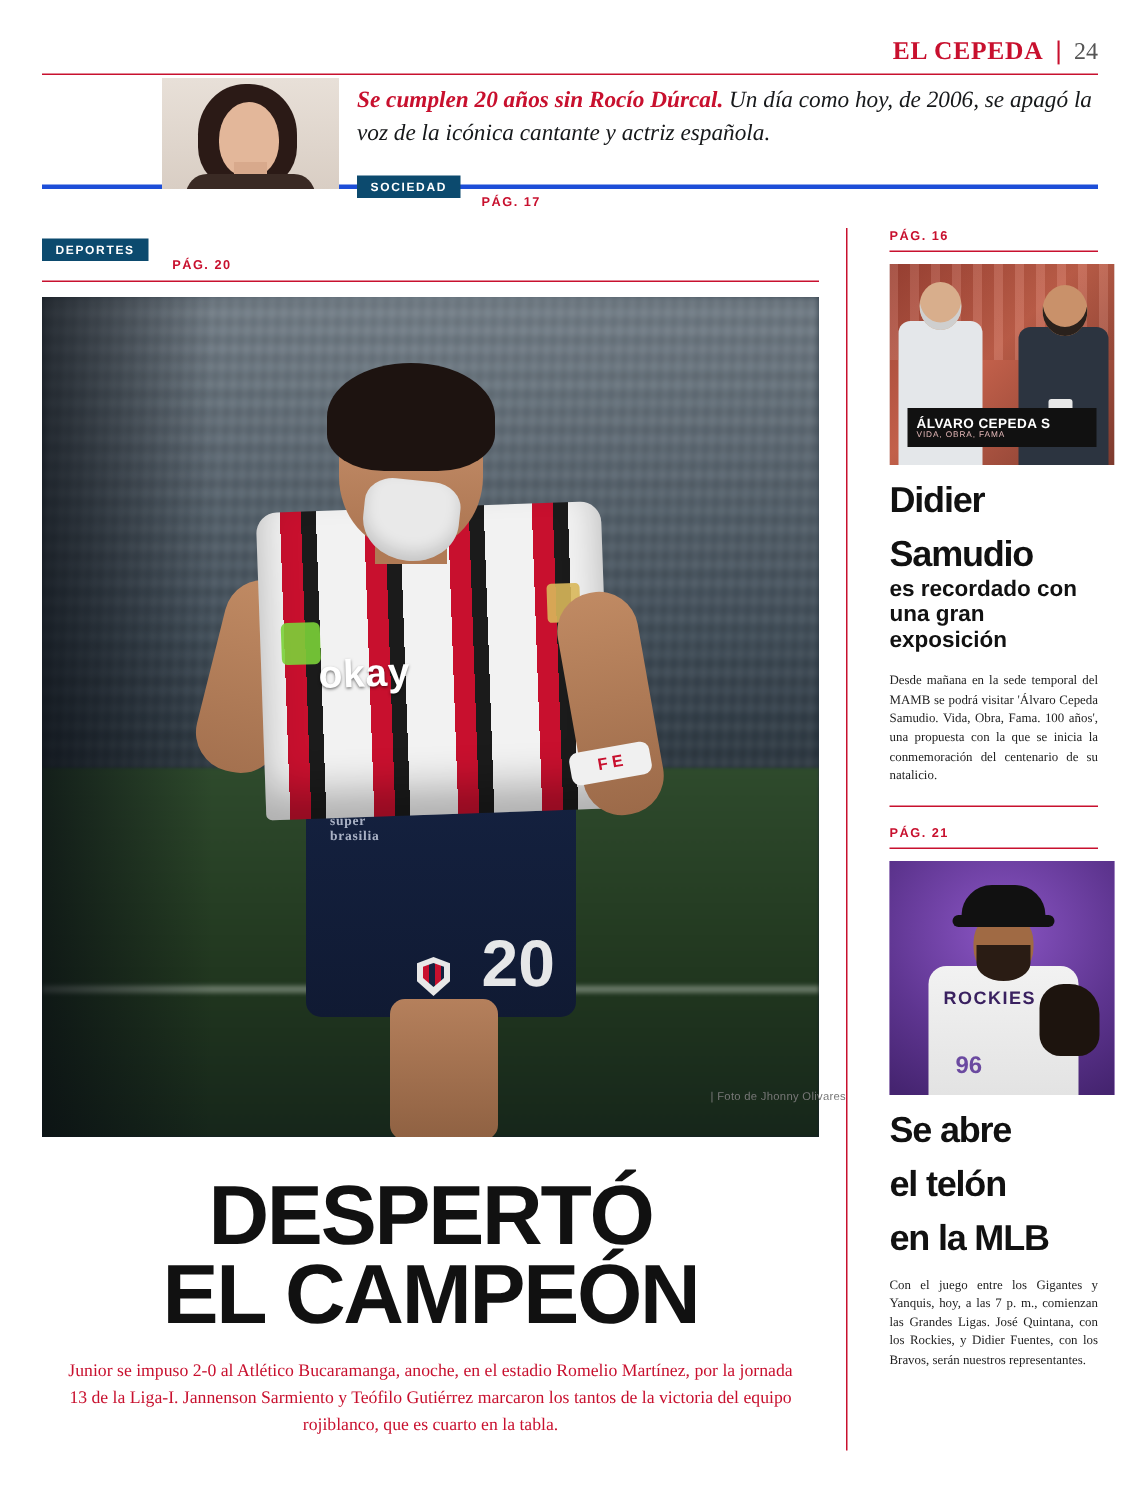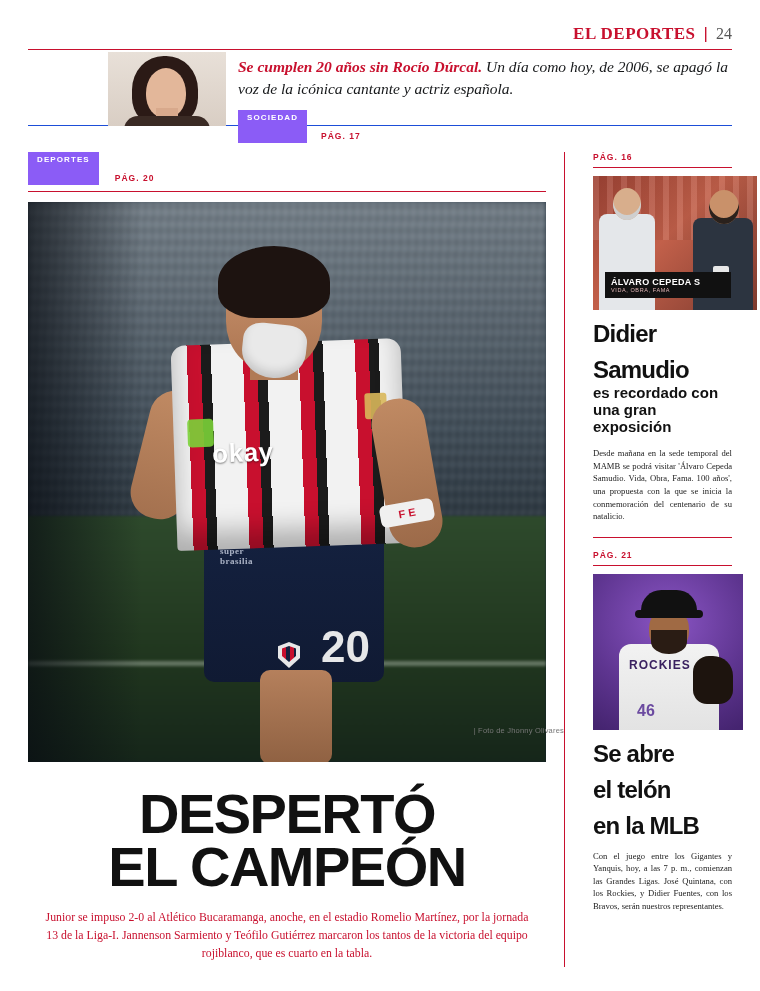--- a/index.html
+++ b/index.html
@@ -45,21 +45,21 @@
   }
   .page-num {
     color: #555;
     font-size: 16px;
     font-family: "Liberation Serif", serif;
   }
 
   .masthead-body {
     position: relative;
     height: 76px;
-    border-bottom: 1px solid #1d4ed8;
+    border-bottom: 3px solid #1d4ed8;
     margin-top: 0;
   }
   .portrait {
     position: absolute;
     left: 80px; top: 2px;
     width: 118px; height: 74px;
     overflow: hidden;
     background: #efe9e4;
   }
   .portrait .sky {
@@ -107,26 +107,26 @@
   .lede .rest { color: #16181a; }
 
   .kicker-row {
     position: absolute;
     left: 210px; top: 60px;
     display: flex;
     align-items: center;
     gap: 14px;
   }
   .tag {
-    background: #8b5cf6;
+    background: #0c4a6e;
     color: #fff;
     font-size: 8px;
     font-weight: bold;
     letter-spacing: 1.1px;
-    padding: 3px 9px 21px 9px;
+    padding: 3px 9px 3px 9px;
     text-transform: uppercase;
   }
   .tag-page {
     color: #c8102e;
     font-size: 8.5px;
     font-weight: bold;
     letter-spacing: 1px;
     text-transform: uppercase;
     margin-top: 19px;
   }
@@ -322,21 +322,21 @@
     color: #c8102e;
     font-size: 8.5px;
     font-weight: bold;
     letter-spacing: 1px;
     text-transform: uppercase;
     padding-bottom: 5px;
     border-bottom: 1px solid #c8102e;
   }
   .side-photo {
     margin-top: 8px;
-    width: 164px; height: 134px;
+    width: 150px; height: 134px;
     position: relative; overflow: hidden;
     background: #e5e5e5;
   }
   .sp-bg {
     position: absolute; inset: 0;
     background: linear-gradient(135deg,#9e4234 0%,#c2604a 45%,#7d3a2e 100%);
   }
   .sp-wall {
     position: absolute; left: 0; top: 0; width: 100%; height: 48%;
     background: repeating-linear-gradient(90deg, rgba(255,255,255,.10) 0 6px, rgba(0,0,0,.06) 6px 14px);
@@ -445,21 +445,21 @@
     background: #1d140e; border-radius: 16px 20px 14px 14px;
   }
 </style>
 </head>
 <body>
 
 <div class="page">
 
   <div class="masthead">
     <div class="masthead-title-row">
-      <span class="brand">EL DEPORTES</span>
+      <span class="brand">EL CEPEDA</span>
       <span class="brand-sep">|</span>
       <span class="page-num">24</span>
     </div>
 
     <div class="masthead-body">
       <div class="portrait">
         <div class="sky"></div>
         <div class="hair"></div>
         <div class="face"></div>
         <div class="neck"></div>
@@ -553,21 +553,21 @@
 
       <div class="side-rule"></div>
 
       <div class="side-block side-block2">
         <div class="side-kicker">PÁG. 21</div>
 
         <div class="side-photo2">
           <div class="sp2-bg"></div>
           <div class="sp2-body">
             <span class="txt">ROCKIES</span>
-            <span class="num">46</span>
+            <span class="num">96</span>
           </div>
           <div class="sp2-glove"></div>
           <div class="sp2-face"></div>
           <div class="sp2-beard"></div>
           <div class="sp2-cap"></div>
         </div>
 
         <div class="side-head">Se abre</div>
         <div class="side-head">el telón</div>
         <div class="side-head">en la MLB</div>

